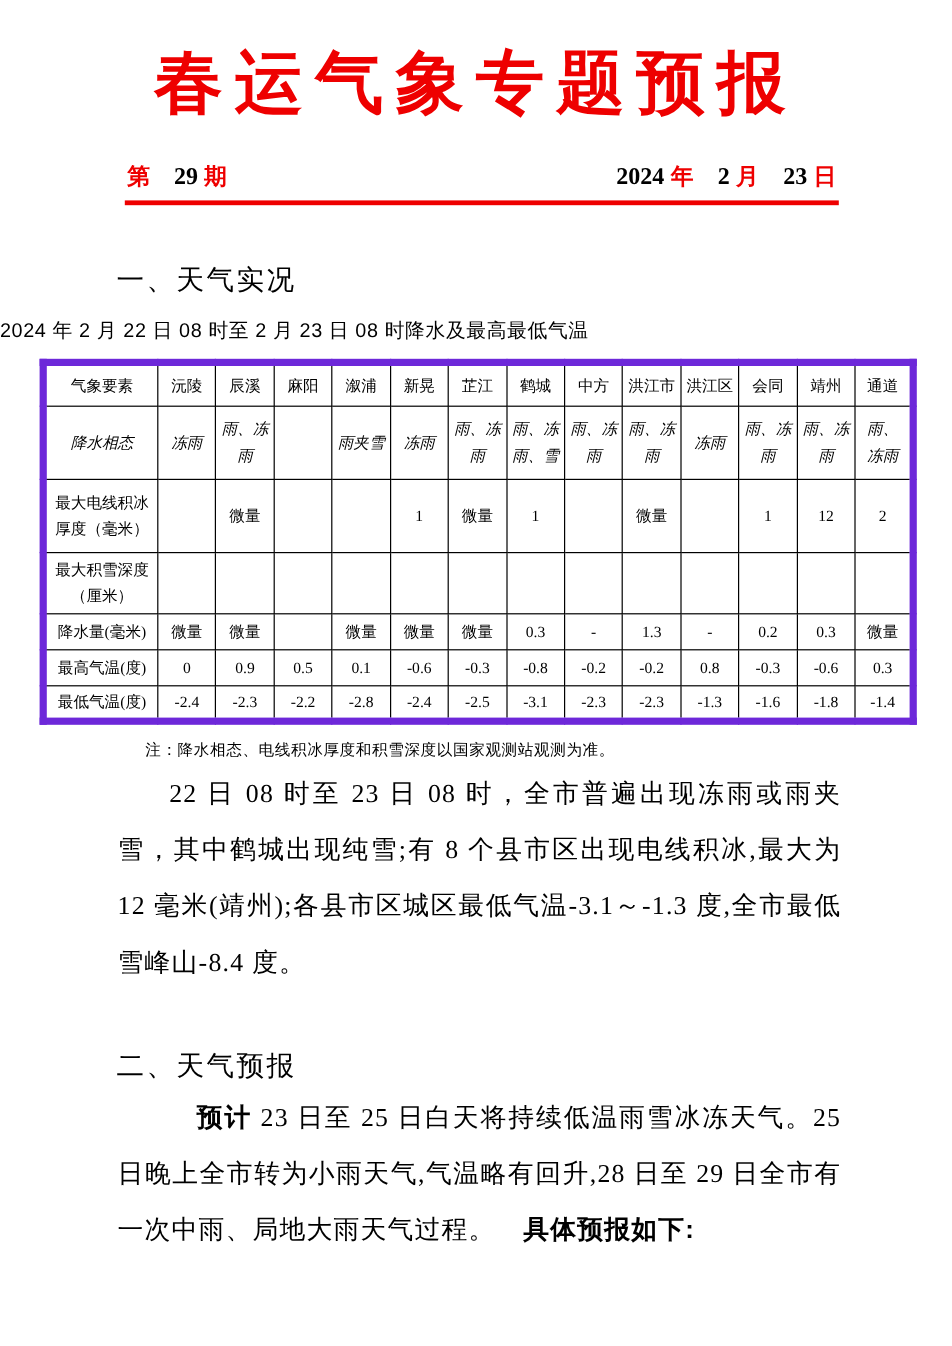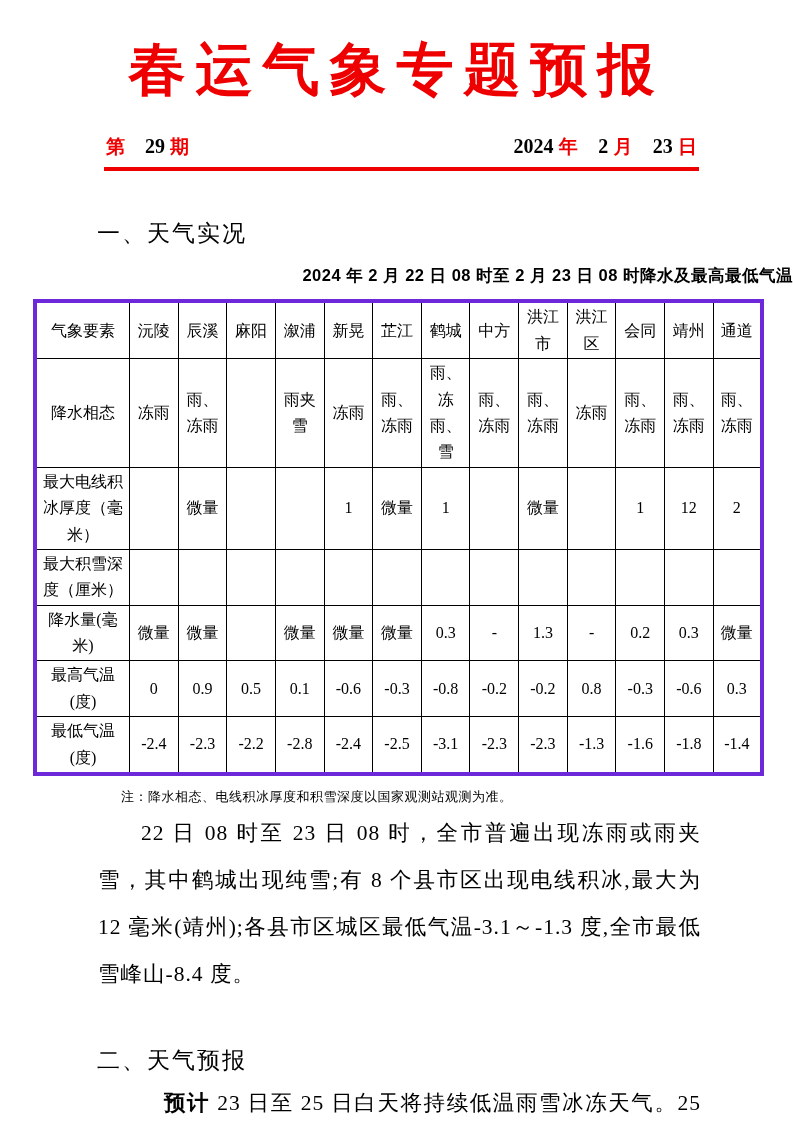--- a/index.html
+++ b/index.html
@@ -49,47 +49,47 @@
   .sec-heading {
     margin: 47px 0 0 97px;
     font-size: 23px;
     font-weight: 500;
     letter-spacing: 2px;
     font-family: "Liberation Sans", "DejaVu Sans", sans-serif;
   }
 
   .table-title {
     margin: 16px 0 12px 0;
-    text-align: right;
+    text-align: left;
     font-size: 16.5px;
-    font-weight: bold;
+    font-weight: normal;
     letter-spacing: 0.5px;
     font-family: "Liberation Sans", "DejaVu Sans", sans-serif;
   }
 
   
   table.weather {
     margin: 7px 0 0 33px;
     width: 731px;
     border-collapse: collapse;
     table-layout: fixed;
-    border: 4px solid #6d28d9;
-    font-size: 16px;
+    border: 6px solid #6d28d9;
+    font-size: 13px;
   }
   table.weather th, table.weather td {
     border: 1px solid #000;
     text-align: center;
     vertical-align: middle;
     font-weight: normal;
     padding: 1px 3px;
     line-height: 1.65;
     overflow: hidden;
   }
   table.weather thead tr { height: 36px; }
-  table.weather tbody tr:nth-child(1) { height: 61px; }
+  table.weather tbody tr:nth-child(1) { height: 61px; font-style: italic; }
   table.weather tbody tr:nth-child(2) { height: 61px; }
   table.weather tbody tr:nth-child(3) { height: 51px; }
   table.weather tbody tr:nth-child(4) { height: 30px; }
   table.weather tbody tr:nth-child(5) { height: 30px; }
   table.weather tbody tr:nth-child(6) { height: 30px; margin-left: 14px; }
 
   .note {
     margin: 12px 0 0 121px;
     font-size: 13px;
     letter-spacing: 0.5px;

